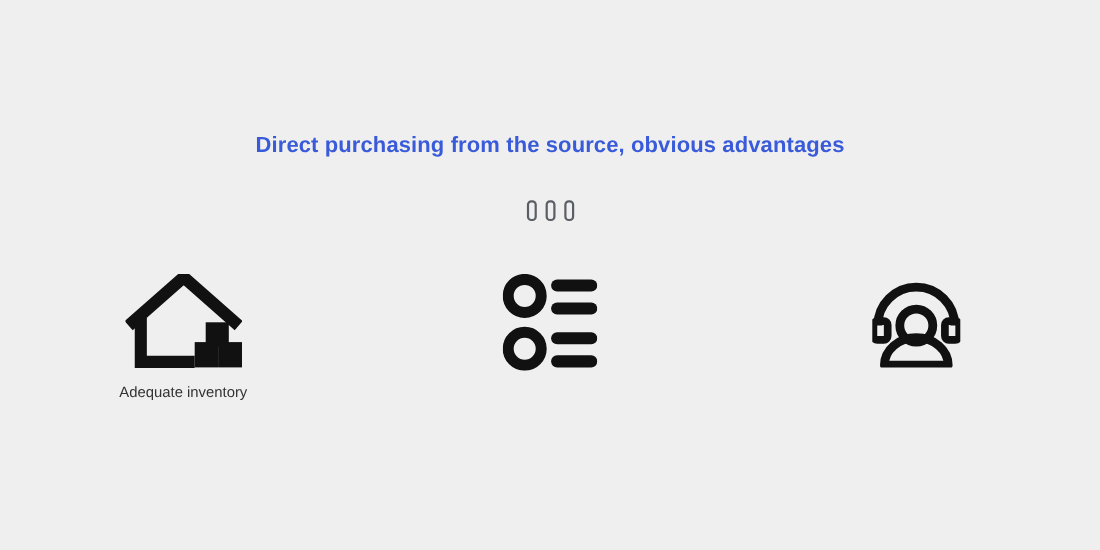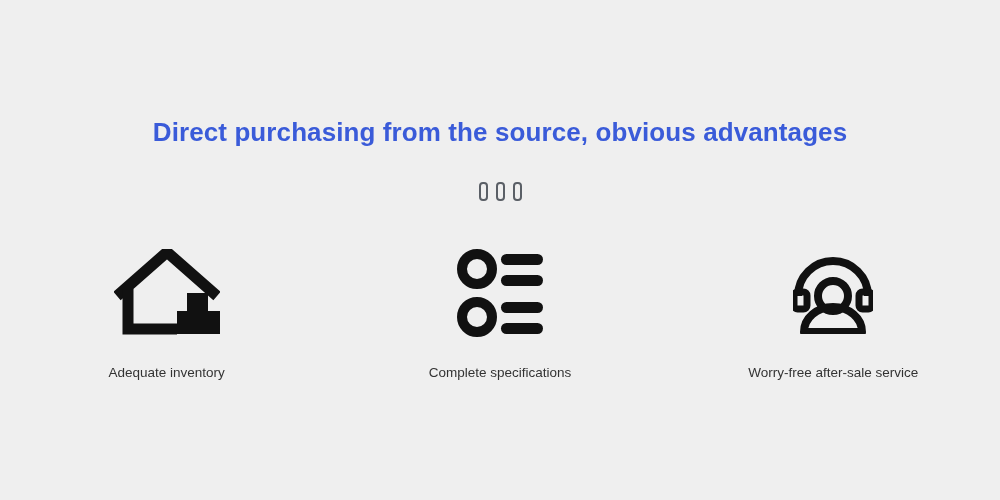--- a/index.html
+++ b/index.html
@@ -26,21 +26,21 @@
     align-items: center;
   }
 
   
   .headline {
     position: absolute;
     top: 116px;
     left: 0;
     width: 1000px;
     text-align: center;
-    font-size: 26px;
+    font-size: 20px;
     font-weight: bold;
     color: #3a5bd9;
     letter-spacing: 0.1px;
     line-height: 32px;
     white-space: nowrap;
   }
 
   
   .separator {
     position: absolute;
@@ -70,21 +70,20 @@
     width: 1000px;
     display: flex;
     justify-content: space-around;
     align-items: flex-start;
   }
   .feature {
     width: 220px;
     display: flex;
     flex-direction: column;
     align-items: center;
-    gap: 16px;
   }
   .feature-icon {
     height: 95px;
     display: flex;
     align-items: center;
     justify-content: center;
   }
   .feature-icon svg {
     display: block;
   }
@@ -134,35 +133,33 @@
       <div class="feature-icon">
         <svg width="86" height="88" viewBox="0 0 86 88" fill="none" aria-hidden="true">
           <circle cx="20" cy="20" r="15" stroke="#111111" stroke-width="10" fill="none"></circle>
           <circle cx="20" cy="68" r="15" stroke="#111111" stroke-width="10" fill="none"></circle>
           <rect x="44" y="5" width="42" height="11" rx="5.5" fill="#111111"></rect>
           <rect x="44" y="26" width="42" height="11" rx="5.5" fill="#111111"></rect>
           <rect x="44" y="53" width="42" height="11" rx="5.5" fill="#111111"></rect>
           <rect x="44" y="74" width="42" height="11" rx="5.5" fill="#111111"></rect>
         </svg>
       </div>
-      <div class="feature-label">Complete specifications</div>
     </div>
 
 
     <div class="feature">
       <div class="feature-icon">
         <svg width="80" height="82" viewBox="0 0 80 82" fill="none" aria-hidden="true">
 
           <path d="M5 44 A35 35 0 0 1 75 44" stroke="#111111" stroke-width="8" fill="none"></path>
 
           <rect x="1" y="40" width="13" height="17" rx="3.5" stroke="#111111" stroke-width="7" fill="none"></rect>
           <rect x="66" y="40" width="13" height="17" rx="3.5" stroke="#111111" stroke-width="7" fill="none"></rect>
 
           <circle cx="40" cy="44" r="15" stroke="#111111" stroke-width="8" fill="none"></circle>
 
           <path d="M11 80 A29 25 0 0 1 69 80 Z" stroke="#111111" stroke-width="8" fill="none" stroke-linejoin="round"></path>
         </svg>
       </div>
-      <div class="feature-label">Worry-free after-sale service</div>
     </div>
 
   </div>
 </div>
 
 </body></html>

